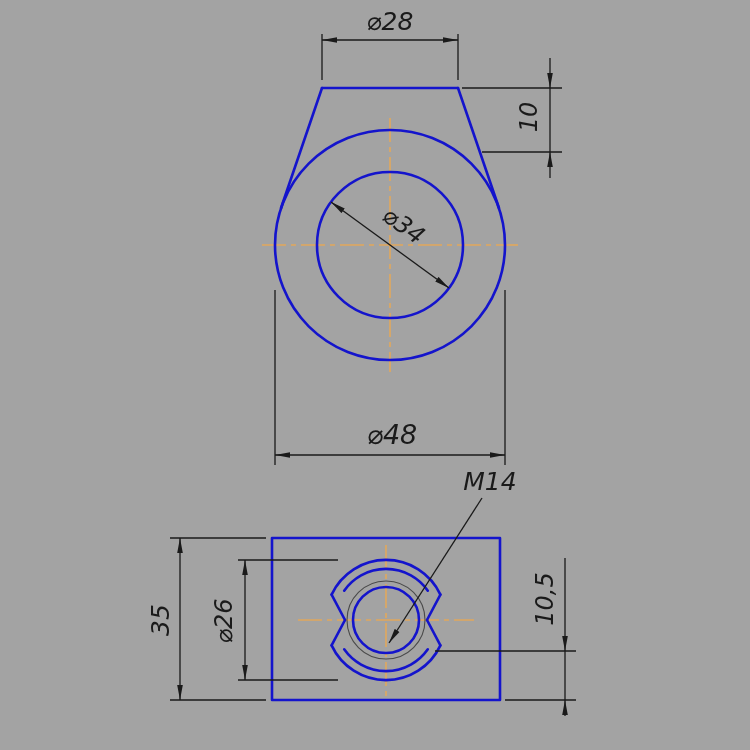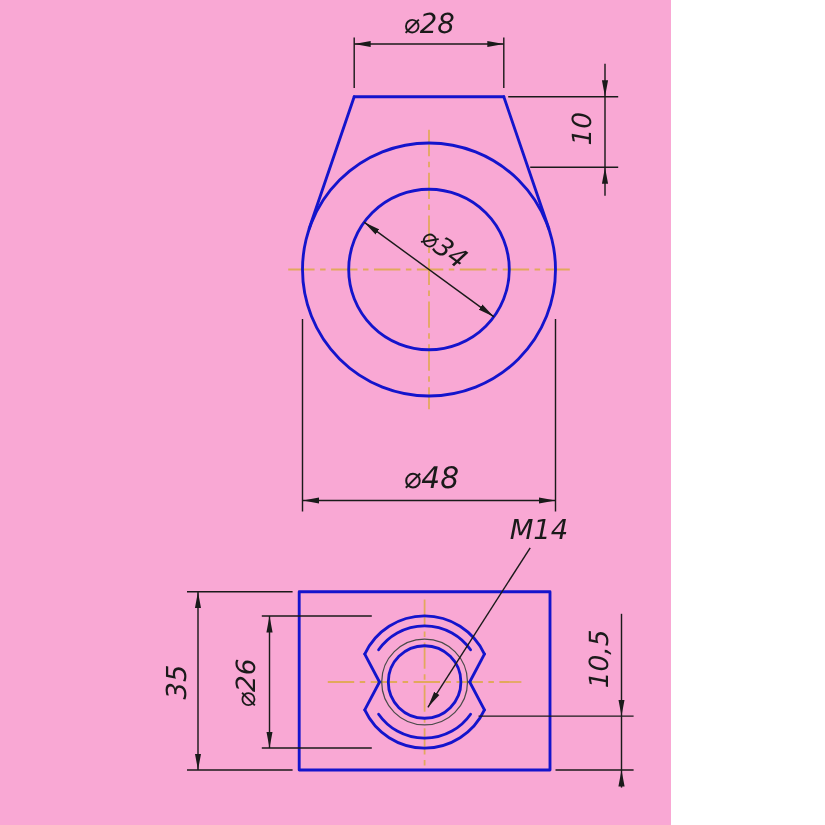--- a/index.html
+++ b/index.html
@@ -1,16 +1,16 @@
 <!DOCTYPE html>
 <html style="--geometry: #1414cc; --centerline: #e2a85c; --dimension: #1a1a1a;"><head>
 <meta charset="utf-8">
 <style>
   html,body{margin:0;padding:0;background:#ffffff;}
-  .stage{position:relative;width:610px;height:750px;background:#f9a8d4;overflow:hidden;
+  .stage{position:relative;width:750px;height:750px;background:#a3a3a3;overflow:hidden;
          font-family:"DejaVu Sans",sans-serif;}
   svg{display:block;}
   .geo{stroke:var(--geometry,#1414cc);stroke-width:2.6;fill:none;stroke-linecap:round;stroke-linejoin:round;}
   .center{stroke:var(--centerline,#e2a85c);stroke-width:1.6;fill:none;stroke-dasharray:24 5 5 5;}
   .dim{stroke:var(--dimension,#1a1a1a);stroke-width:1.3;fill:none;}
   .thin{stroke:#4a4a4a;stroke-width:1.1;fill:none;}
   .lbl{fill:var(--dimension,#1a1a1a);font-style:italic;font-size:25px;
        font-family:"DejaVu Sans",sans-serif;}
   .lbl-sm{font-size:24px;}
   .lbl-lg{font-size:27px;}

